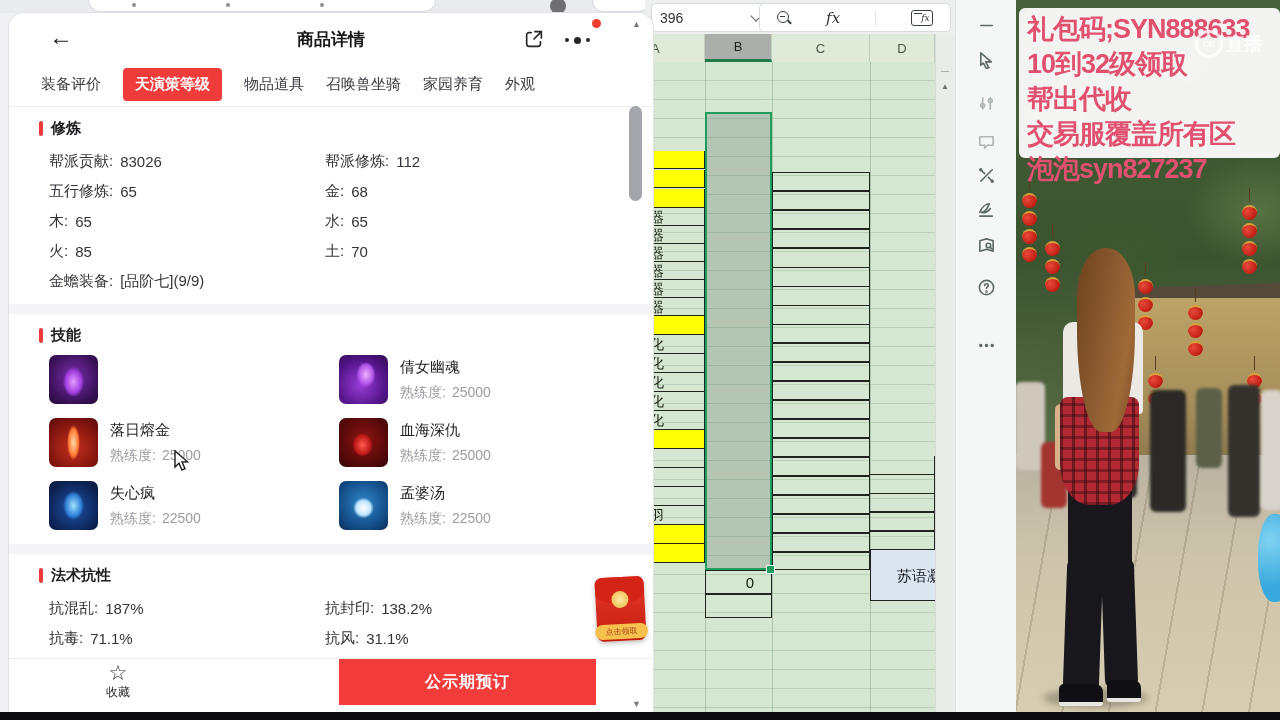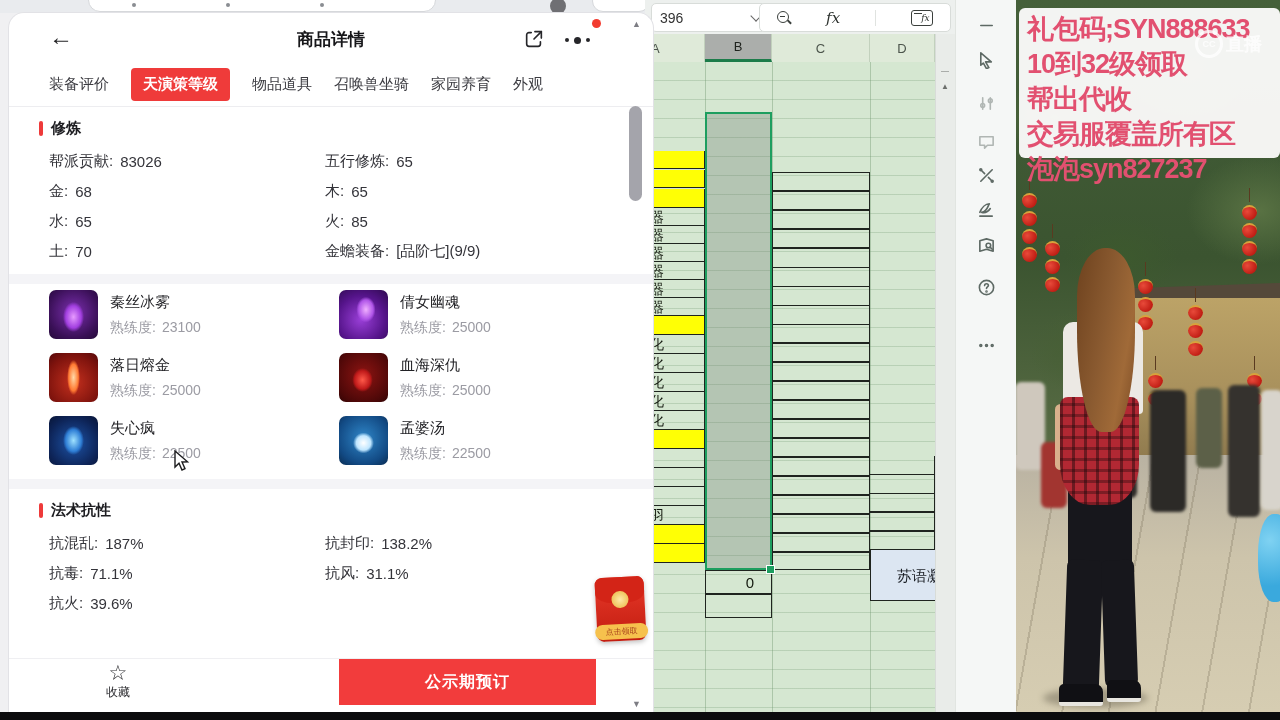--- a/index.html
+++ b/index.html
@@ -17,21 +17,21 @@
   .app{left:8px;top:12px;width:644px;height:700px;background:#fff;
        border:1px solid #e2e2e6;border-bottom:none;border-radius:16px 16px 0 0;z-index:10;overflow:hidden;}
   .app-header{position:relative;height:50px;}
   .back{position:absolute;left:40px;top:11px;font-size:24px;color:#1c1c1e;line-height:26px;}
   .app-title{position:absolute;left:0;right:0;top:15px;text-align:center;font-size:17px;font-weight:700;color:#17171a;}
   .share{position:absolute;right:108px;top:15px;width:22px;height:22px;}
   .more{position:absolute;right:58px;top:24px;width:30px;height:6px;}
   .more i{position:absolute;border-radius:50%;background:#26262a;}
   .more .m1{width:4px;height:4px;left:0;top:1px}.more .m2{width:7px;height:7px;left:9px;top:0}.more .m3{width:4px;height:4px;left:21px;top:1px}
   .badge{position:absolute;right:52px;top:6px;width:9px;height:9px;border-radius:50%;background:#f23c30;}
-  .tabs{position:relative;height:43px;border-bottom:1px solid #ededf0;display:flex;align-items:center;padding-left:40px;gap:22px;}
+  .tabs{position:relative;height:43px;border-bottom:1px solid #ededf0;display:flex;align-items:center;padding-left:32px;gap:22px;}
   .tab{font-size:15px;color:#3c3c42;white-space:nowrap;}
   .tab.active{background:#ef3b3a;color:#fff;padding:7px 12px;border-radius:4px;font-weight:600;}
   .sec-title{display:flex;align-items:center;gap:8px;padding:12px 0 4px 30px;font-size:15px;font-weight:700;color:#1d1d21;}
   .sec-bar{width:4px;height:15px;background:#ee3a3a;border-radius:2px;}
   .stat-grid{display:grid;grid-template-columns:276px 1fr;padding:4px 0 8px 40px;}
   .stat{height:30px;display:flex;align-items:center;font-size:15px;color:#34343a;}
   .stat .sl{margin-right:7px;}
   .divider{height:10px;background:#f4f4f7;}
   .skills-grid{display:grid;grid-template-columns:290px 1fr;row-gap:14px;padding:6px 0 14px 40px;}
   .skill{display:flex;gap:12px;align-items:center;}
@@ -202,20 +202,24 @@
     <div class="sec-title">
       <span class="sec-bar"></span>
       <span>修炼</span>
     </div>
     <div class="stat-grid">
       <div class="stat">
           <span class="sl">帮派贡献:</span>
           <span class="sv">83026</span>
         </div>
       <div class="stat">
+          <span class="sl">帮派修炼:</span>
+          <span class="sv">112</span>
+        </div>
+      <div class="stat">
           <span class="sl">五行修炼:</span>
           <span class="sv">65</span>
         </div>
       <div class="stat">
           <span class="sl">金:</span>
           <span class="sv">68</span>
         </div>
       <div class="stat">
           <span class="sl">木:</span>
           <span class="sv">65</span>
@@ -233,27 +237,27 @@
           <span class="sv">70</span>
         </div>
       <div class="stat">
           <span class="sl">金蟾装备:</span>
           <span class="sv">[品阶七](9/9)</span>
         </div>
     </div>
 
     <div class="divider"></div>
 
+    <div class="sec-title">
+      <span class="sec-bar"></span>
+      <span>技能</span>
+    </div>
     <div class="skills-grid">
       <div class="skill">
         <div class="sk-icon sk0"></div>
-        <div>
-            <div class="sk-name">秦丝冰雾</div>
-          <div class="sk-prof"><span>熟练度:</span><span class="pv">23100</span></div>
-          </div>
       </div>
       <div class="skill">
         <div class="sk-icon sk1"></div>
         <div>
             <div class="sk-name">倩女幽魂</div>
           <div class="sk-prof"><span>熟练度:</span><span class="pv">25000</span></div>
           </div>
       </div>
       <div class="skill">
         <div class="sk-icon sk2"></div>

